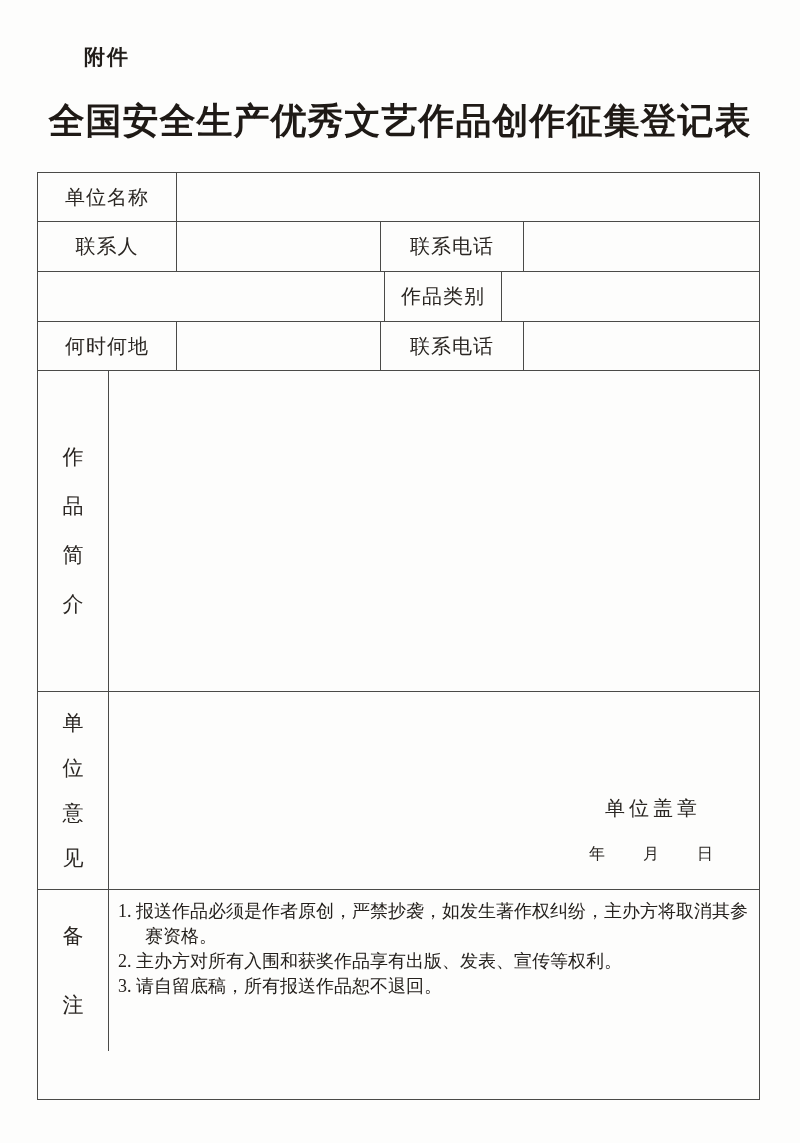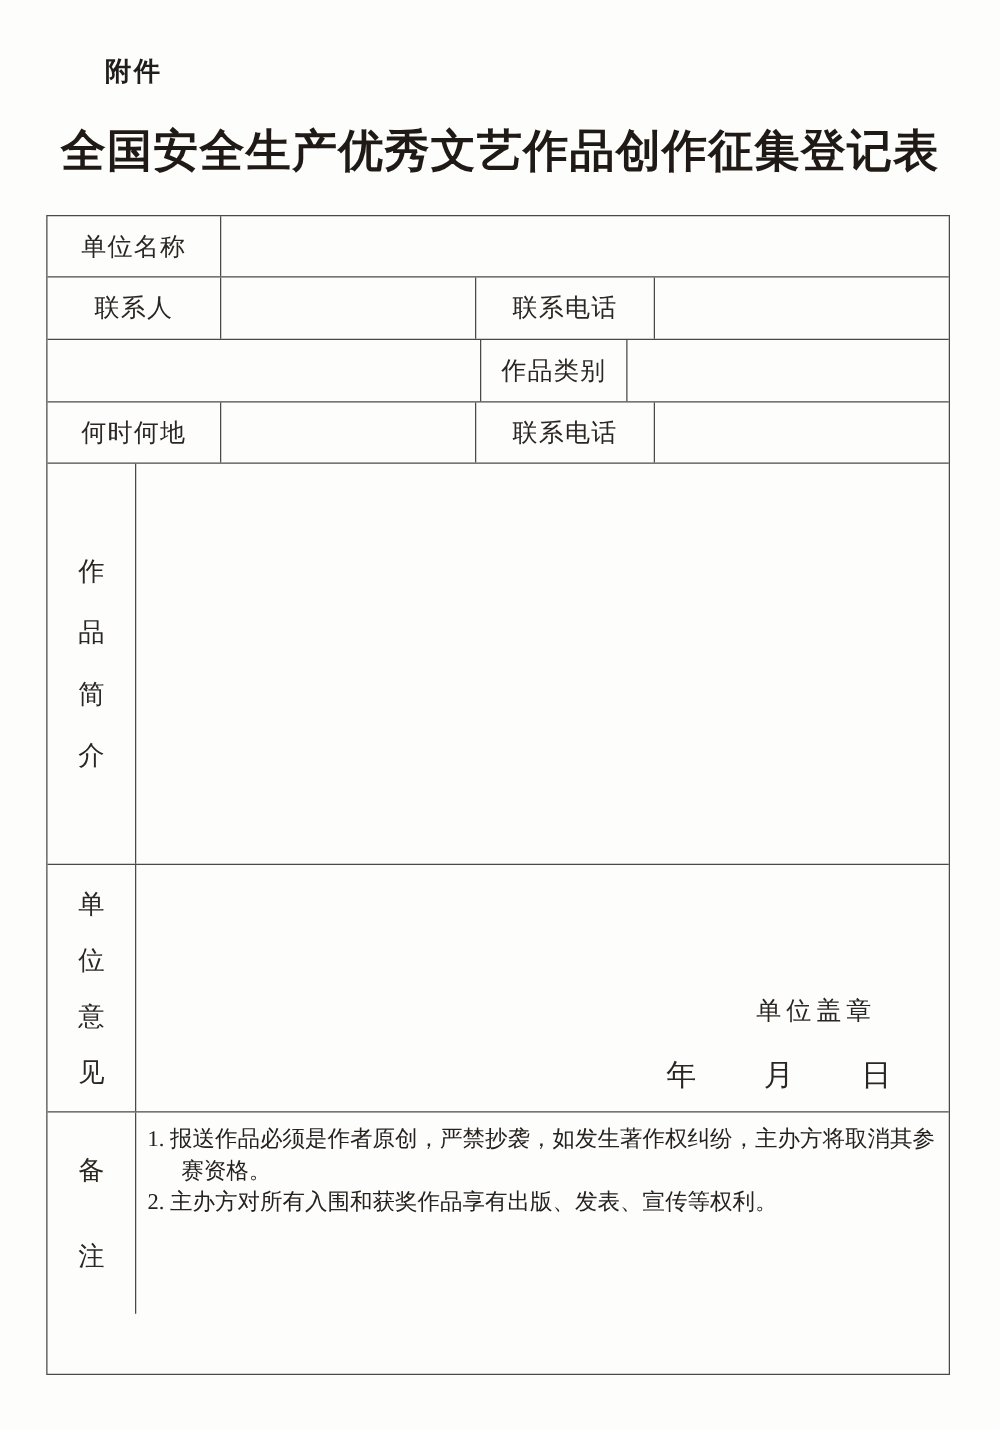--- a/index.html
+++ b/index.html
@@ -60,21 +60,21 @@
   .gap28{gap:28px;}
   .gap24{gap:24px;}
   .gap48{gap:48px;}
   .opinion-content{position:relative;}
   .seal{
     position:absolute;right:58px;top:103px;
     font-size:20px;letter-spacing:4px;white-space:nowrap;color:#2a2622;
   }
   .date-line{
     position:absolute;right:44px;top:152px;
-    font-size:24px;letter-spacing:2px;white-space:nowrap;color:#2a2622;
+    font-size:16px;letter-spacing:2px;white-space:nowrap;color:#2a2622;
   }
   .notes-content{
     display:block;
     padding:9px 8px 8px 9px;
     font-size:18px;line-height:25px;letter-spacing:0;
     text-align:left;align-items:flex-start;justify-content:flex-start;
     color:#25211d;
   }
   .note-item{
     margin:0;
@@ -142,17 +142,18 @@
     </div>
 
     <div class="row" style="height:161px">
       <div class="cell vlabel gap48" style="flex:0 0 71px">
           <span>备</span>
           <span>注</span>
         </div>
       <div class="cell grow notes-content">
         <p class="note-item">1. 报送作品必须是作者原创，严禁抄袭，如发生著作权纠纷，主办方将取消其参赛资格。</p>
         <p class="note-item">2. 主办方对所有入围和获奖作品享有出版、发表、宣传等权利。</p>
+        <p class="note-item">3. 请自留底稿，所有报送作品恕不退回。</p>
       </div>
     </div>
 
   </div>
 </div>
 
 </body></html>

